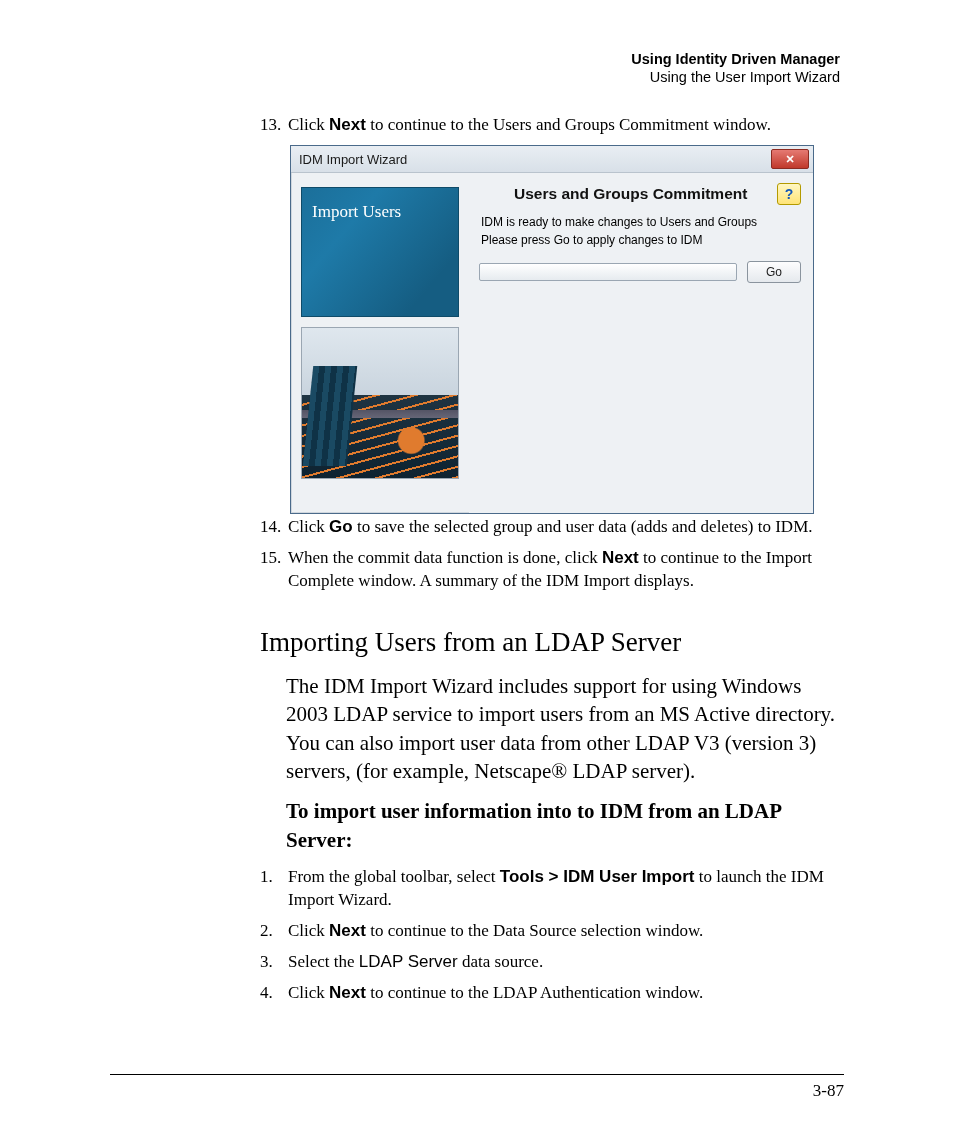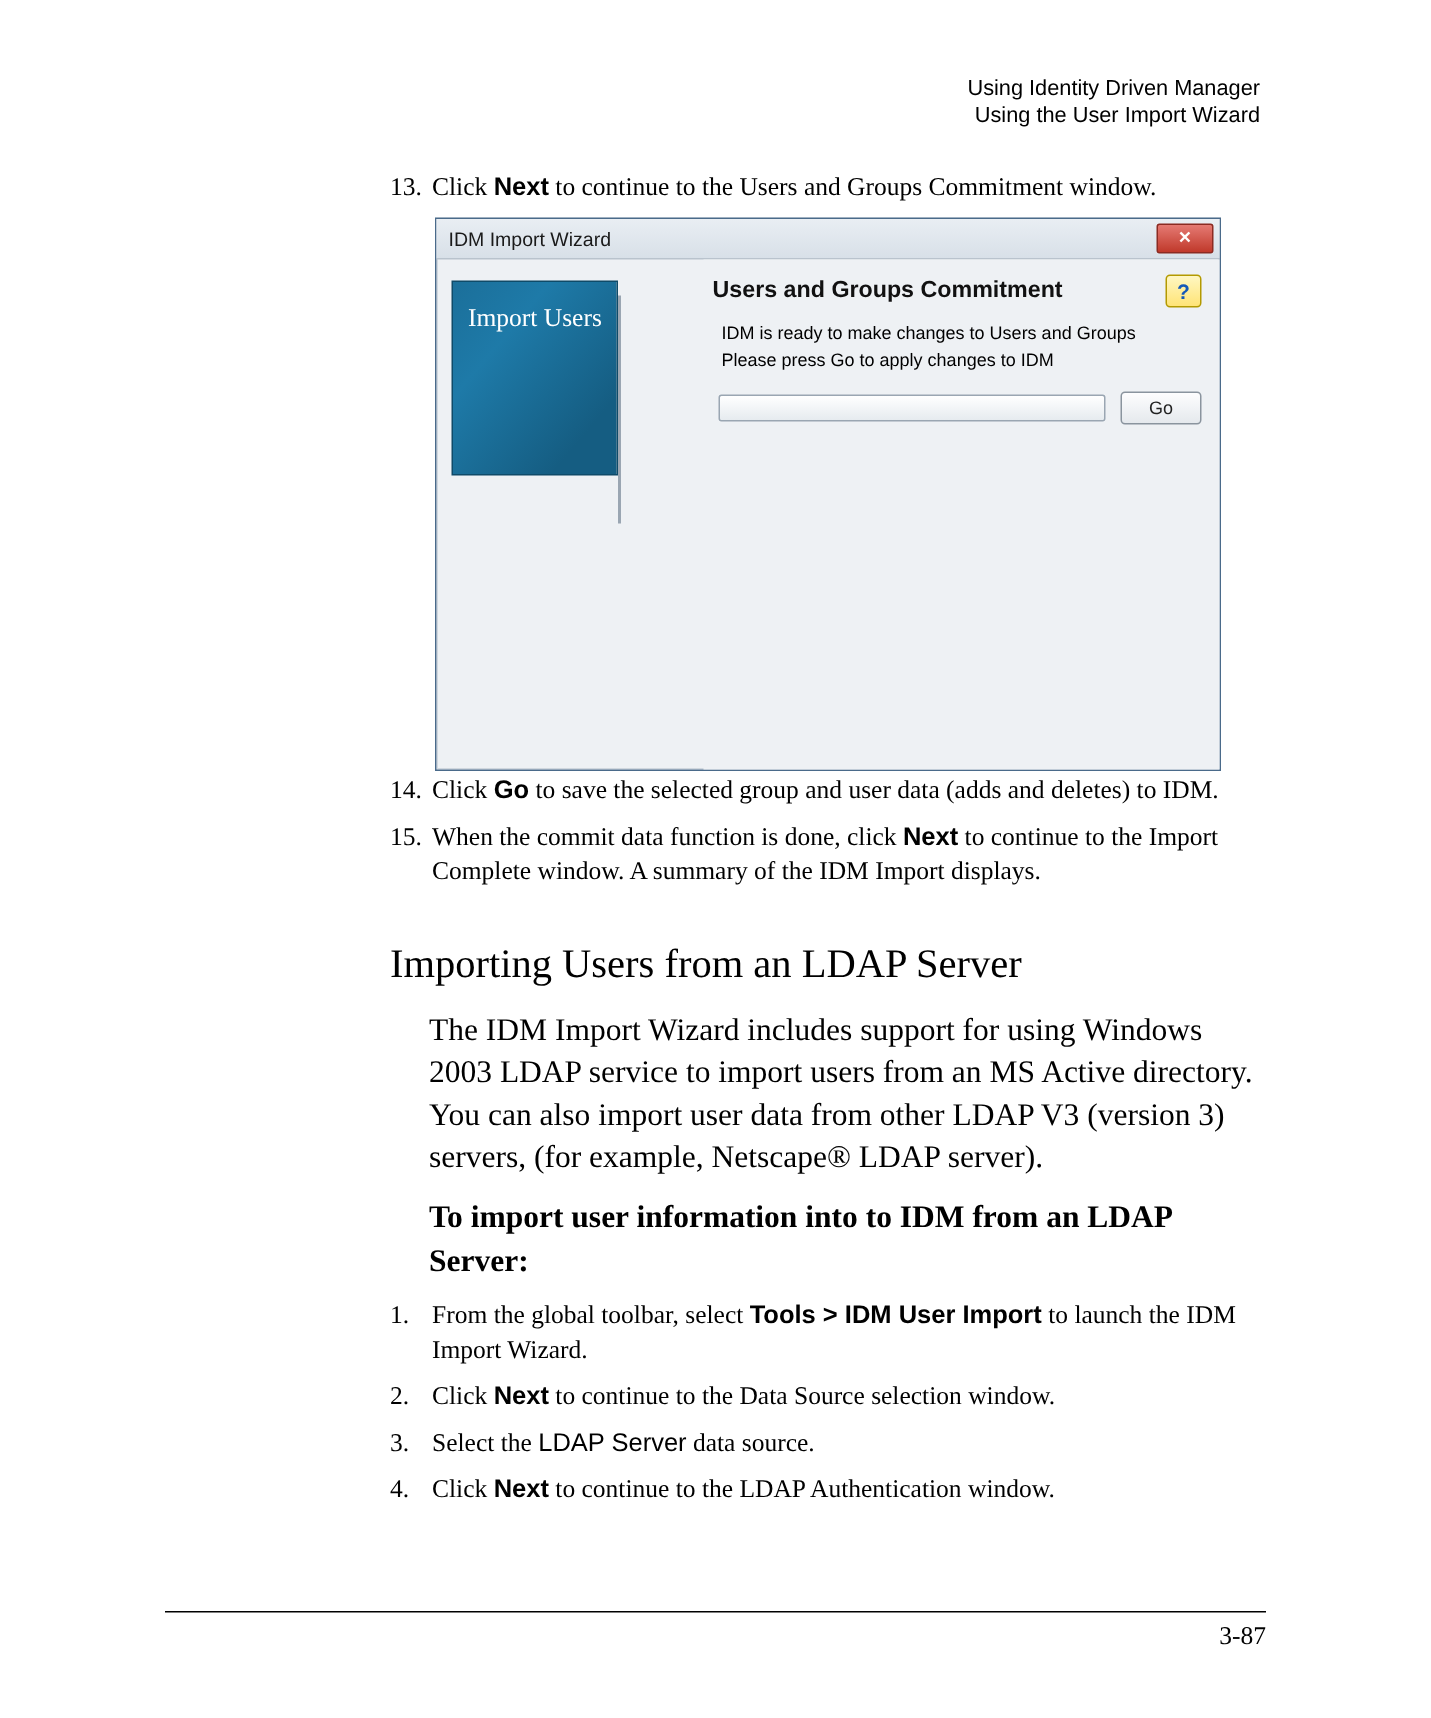--- a/index.html
+++ b/index.html
@@ -17,21 +17,21 @@
     padding: 50px 110px 0 110px;
   }
   .header-block {
     text-align: right;
     font-family: Arial, Helvetica, sans-serif;
     font-size: 14.5px;
     line-height: 1.25;
     margin-bottom: 28px;
     padding-right: 4px;
   }
-  .header-block .h1 { font-weight: 400; }
+  .header-block .h1 { font-weight: 700; }
   .content {
     padding-left: 150px;
   }
   .li {
     display: flex;
     font-size: 17px;
     line-height: 1.35;
     margin-bottom: 8px;
   }
   .li .num { flex: 0 0 28px; }
@@ -100,21 +100,21 @@
     line-height:1;
   }
   .wiz-body{
     display:flex;
     height: 340px;
   }
   .wiz-left{
     width: 158px;
     padding: 14px 10px 10px 10px;
     display:flex;
-    flex-direction:row;
+    flex-direction:column;
   }
   .tile-blue{
     background: linear-gradient(130deg,#1b6f9a,#1e7aa8 30%,#155d82 80%);
     color:#fff;
     height: 130px;
     display:flex;
     align-items:flex-start;
     padding: 14px 10px;
     font-family: Georgia, "Times New Roman", serif;
     font-size: 17px;
@@ -146,20 +146,21 @@
     flex:1;
     padding: 12px 12px 0 6px;
     position:relative;
     background:#eef1f4;
   }
   .wiz-heading{
     font-weight:700;
     font-size:15.5px;
     color:#111;
     margin-bottom:10px;
+    margin-left:39px;
   }
   .help-badge{
     position:absolute;
     right:12px; top:10px;
     width:22px; height:20px;
     border:1px solid #b39a00;
     border-radius:3px;
     background: linear-gradient(#fff7c2,#ffe477);
     color:#1458b8;
     font-weight:700;

